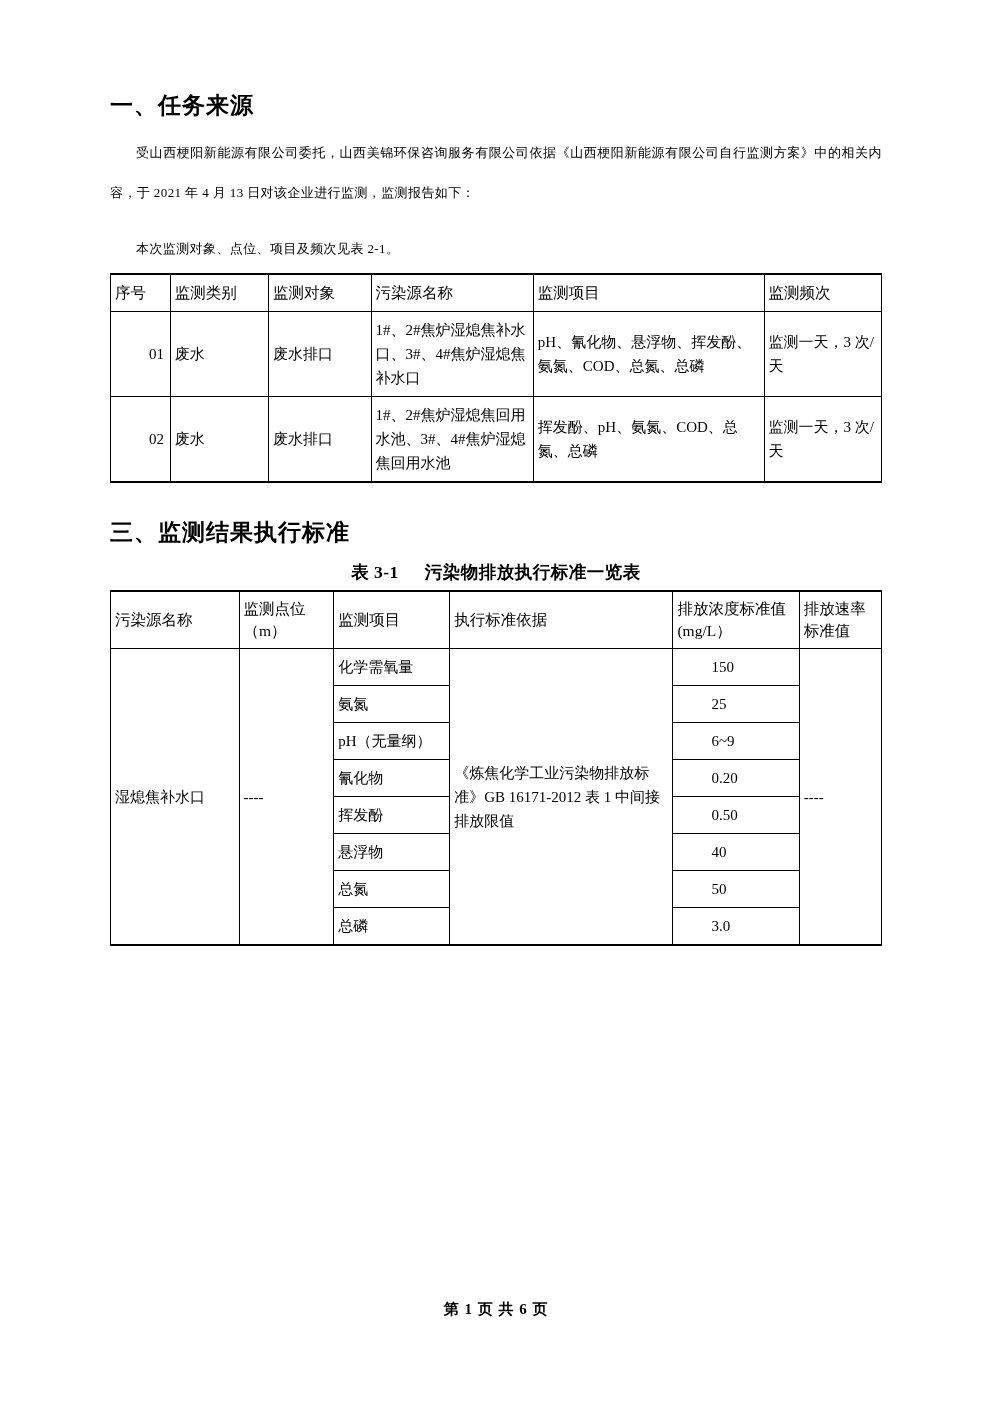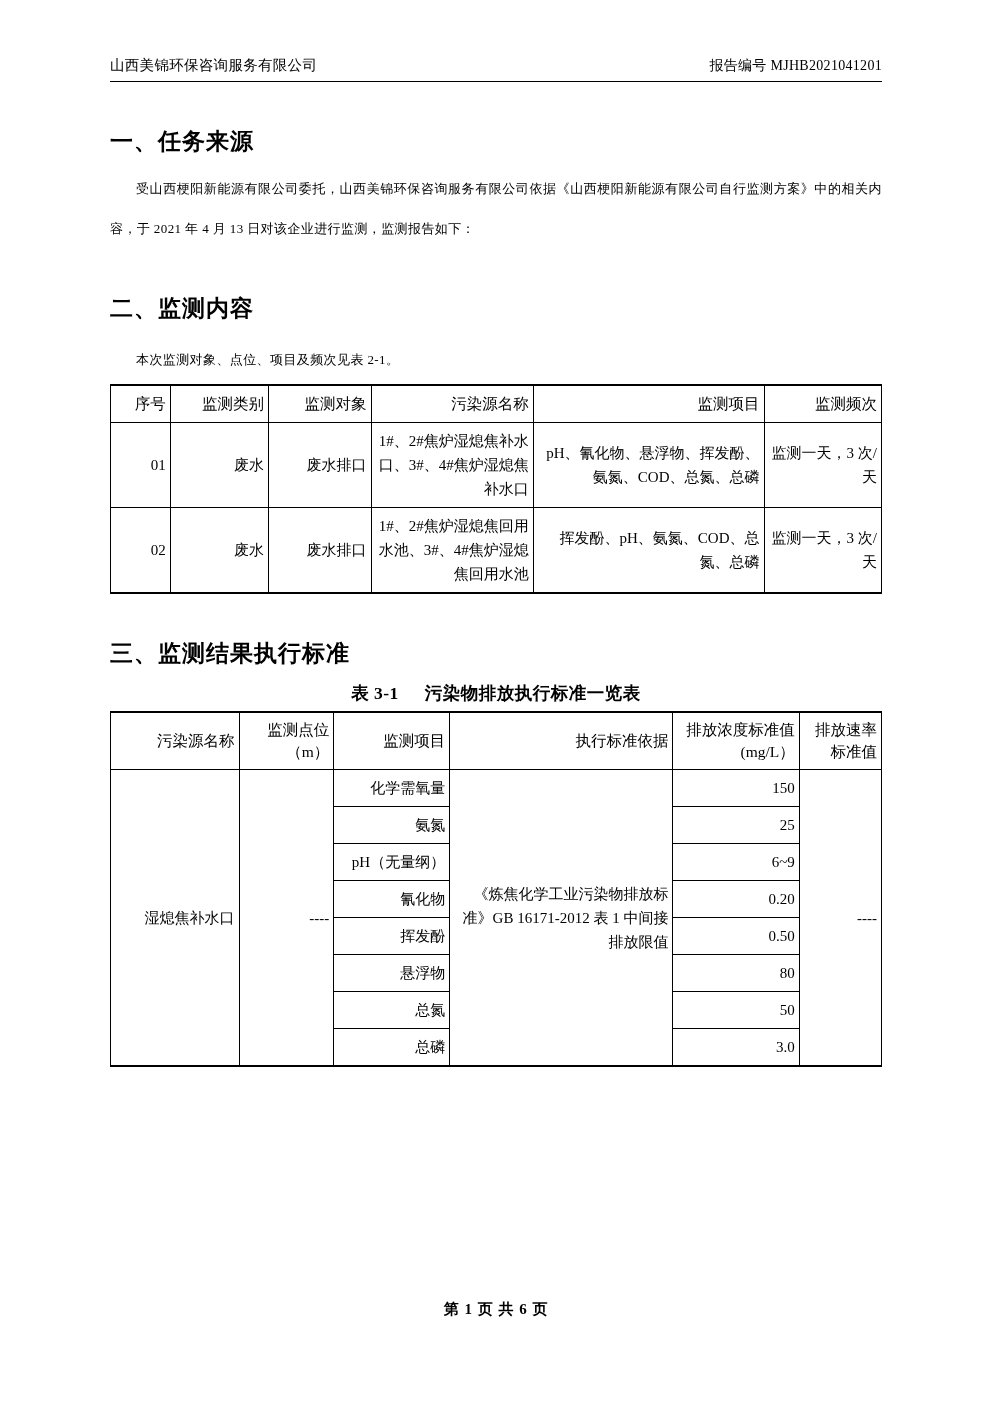--- a/index.html
+++ b/index.html
@@ -32,21 +32,21 @@
     letter-spacing: 0.3px;
   }
   .header .right {
     font-family: "Liberation Serif", serif;
     font-size: 14px;
   }
   
   h2.sec {
     font-size: 23px;
     font-weight: bold;
-    margin: 44px 0 12px 0;
+    margin: 34px 0 12px 0;
     letter-spacing: 1px;
   }
   p.body {
     font-size: 13px;
     line-height: 40px;
     margin: 0;
     text-align: justify;
     text-indent: 2em;
     letter-spacing: 0.4px;
   }
@@ -70,21 +70,21 @@
   }
   
   table {
     border-collapse: collapse;
     width: 100%;
     font-size: 15px;
     table-layout: fixed;
   }
   table td, table th {
     border: 1px solid #000;
-    text-align: right;
+    text-align: left;
     vertical-align: middle;
     padding: 6px 4px;
     line-height: 24px;
     font-weight: normal;
   }
   table.outer-thick {
     border-top: 2.2px solid #000;
     border-bottom: 2.2px solid #000;
   }
   table.outer-thick tr:first-child td {
@@ -109,29 +109,24 @@
     font-weight: bold;
     letter-spacing: 1px;
     margin-top: 8px;
   }
 </style>
 </head>
 <body>
 
 <div class="page">
 
-  <div class="header">
-    <div class="left">山西美锦环保咨询服务有限公司</div>
-    <div class="right">报告编号 MJHB2021041201</div>
-  </div>
 
   <h2 class="sec">一、任务来源</h2>
   <p class="body">受山西梗阳新能源有限公司委托，山西美锦环保咨询服务有限公司依据《山西梗阳新能源有限公司自行监测方案》中的相关内容，于 2021 年 4 月 13 日对该企业进行监测，监测报告如下：</p>
 
-  <h2 class="sec">二、监测内容</h2>
   <p class="body2">本次监测对象、点位、项目及频次见表 2-1。</p>
 
 
   <table class="t1 outer-thick">
     <colgroup>
       <col style="width:56px">
       <col style="width:92px">
       <col style="width:96px">
       <col style="width:152px">
       <col style="width:216px">
@@ -208,21 +203,21 @@
       <tr>
         <td>氰化物</td>
         <td class="num">0.20</td>
       </tr>
       <tr>
         <td>挥发酚</td>
         <td class="num">0.50</td>
       </tr>
       <tr>
         <td>悬浮物</td>
-        <td class="num">80</td>
+        <td class="num">40</td>
       </tr>
       <tr>
         <td>总氮</td>
         <td class="num">50</td>
       </tr>
       <tr>
         <td>总磷</td>
         <td class="num">3.0</td>
       </tr>
     </tbody>

